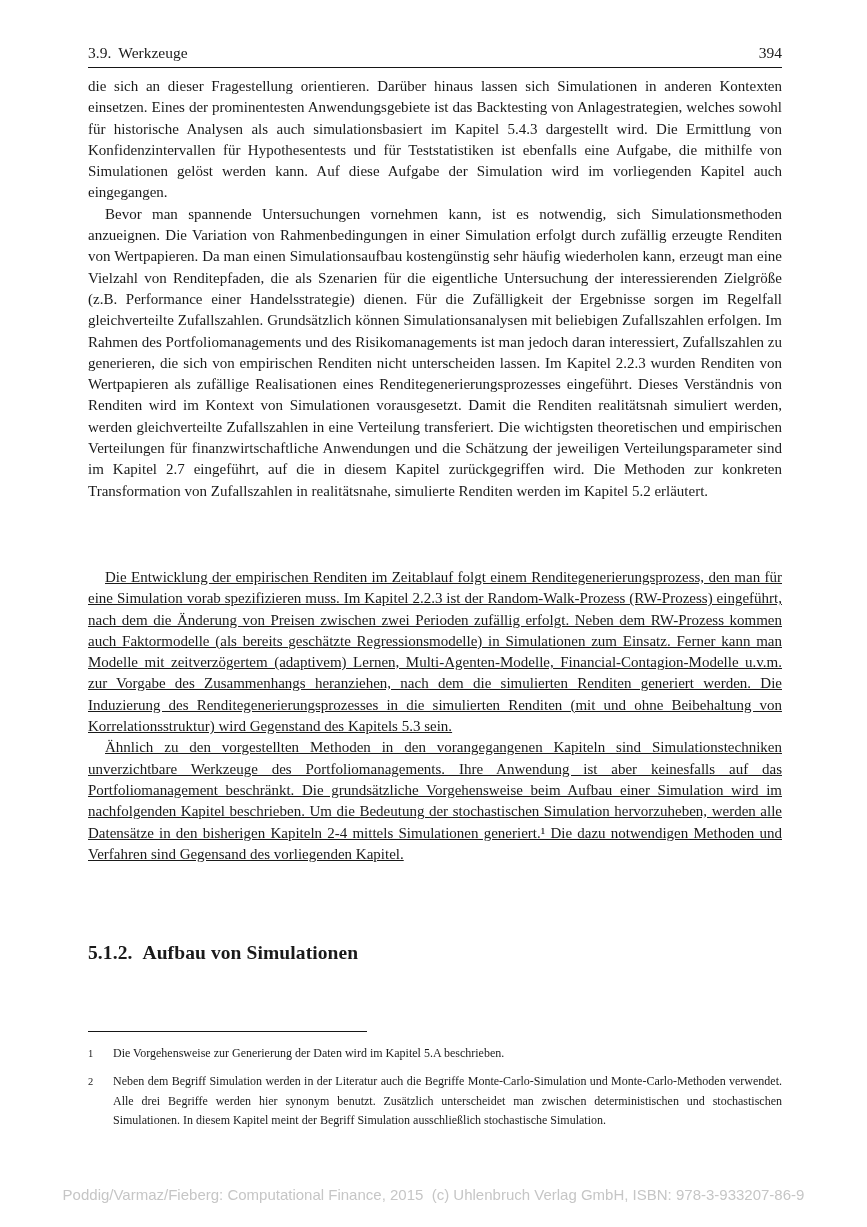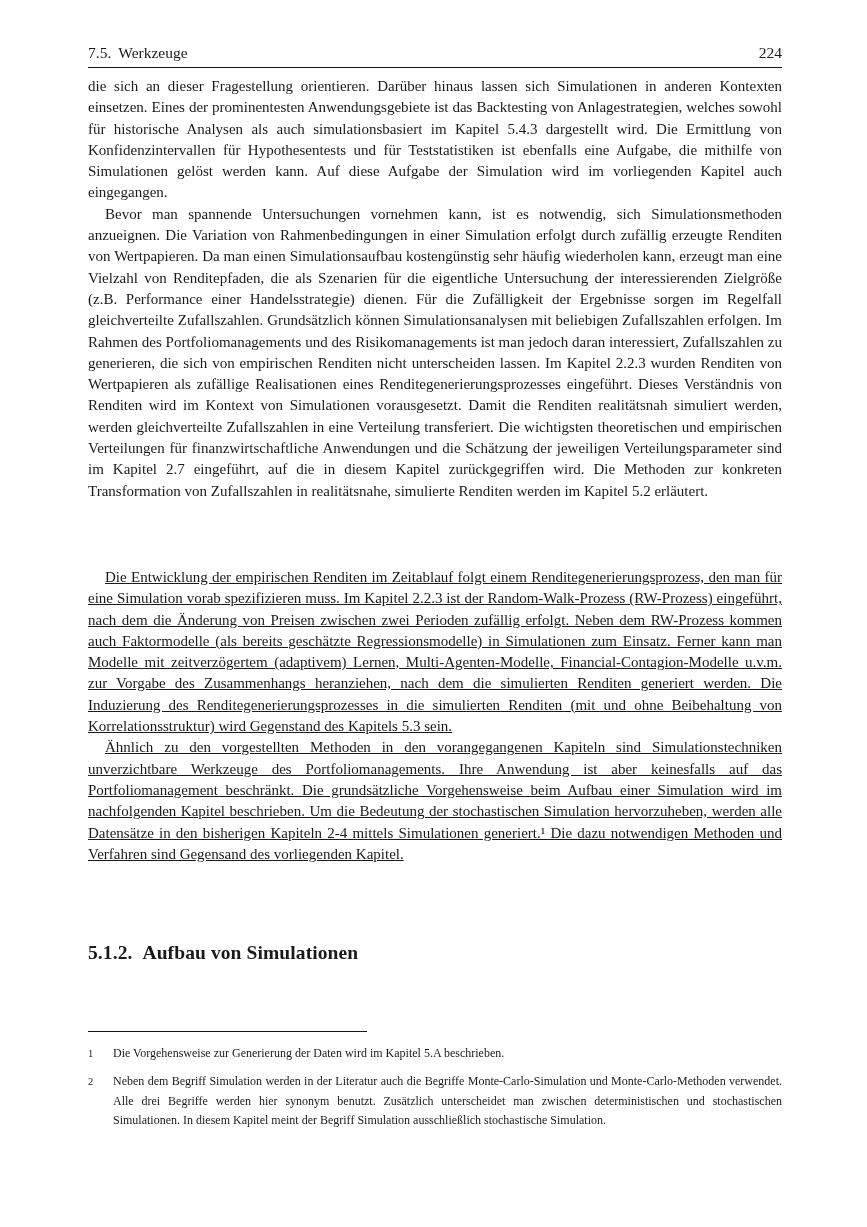--- a/index.html
+++ b/index.html
@@ -102,23 +102,23 @@
     white-space: pre-wrap;
   }
 </style>
 </head>
 <body>
 
 <div class="page">
 
   <div class="running-header">
     <span>
-      <span class="sec-num">7.5.</span><span>Werkzeuge</span>
+      <span class="sec-num">3.9.</span><span>Werkzeuge</span>
     </span>
-    <span>224</span>
+    <span>394</span>
   </div>
 
   <div class="flow flow-1">
     <p>die sich an dieser Fragestellung orientieren. Darüber hinaus lassen sich Simulationen in anderen Kontexten einsetzen. Eines der prominentesten Anwendungsgebiete ist das Backtesting von Anlagestrategien, welches sowohl für historische Analysen als auch simulationsbasiert im Kapitel 5.4.3 dargestellt wird. Die Ermittlung von Konfidenzintervallen für Hypothesentests und für Teststatistiken ist ebenfalls eine Aufgabe, die mithilfe von Simulationen gelöst werden kann. Auf diese Aufgabe der Simulation wird im vorliegenden Kapitel auch eingegangen.</p>
     <p class="indent">Bevor man spannende Untersuchungen vornehmen kann, ist es notwendig, sich Simulationsmethoden anzueignen. Die Variation von Rahmenbedingungen in einer Simulation erfolgt durch zufällig erzeugte Renditen von Wertpapieren. Da man einen Simulationsaufbau kostengünstig sehr häufig wiederholen kann, erzeugt man eine Vielzahl von Renditepfaden, die als Szenarien für die eigentliche Untersuchung der interessierenden Zielgröße (z.B. Performance einer Handelsstrategie) dienen. Für die Zufälligkeit der Ergebnisse sorgen im Regelfall gleichverteilte Zufallszahlen. Grundsätzlich können Simulationsanalysen mit beliebigen Zufallszahlen erfolgen. Im Rahmen des Portfoliomanagements und des Risikomanagements ist man jedoch daran interessiert, Zufallszahlen zu generieren, die sich von empirischen Renditen nicht unterscheiden lassen. Im Kapitel 2.2.3 wurden Renditen von Wertpapieren als zufällige Realisationen eines Renditegenerierungsprozesses eingeführt. Dieses Verständnis von Renditen wird im Kontext von Simulationen vorausgesetzt. Damit die Renditen realitätsnah simuliert werden, werden gleichverteilte Zufallszahlen in eine Verteilung transferiert. Die wichtigsten theoretischen und empirischen Verteilungen für finanzwirtschaftliche Anwendungen und die Schätzung der jeweiligen Verteilungsparameter sind im Kapitel 2.7 eingeführt, auf die in diesem Kapitel zurückgegriffen wird. Die Methoden zur konkreten Transformation von Zufallszahlen in realitätsnahe, simulierte Renditen werden im Kapitel 5.2 erläutert.</p>
   </div>
 
   <div class="flow flow-2">
     <p class="indent">Die Entwicklung der empirischen Renditen im Zeitablauf folgt einem Renditegenerierungsprozess, den man für eine Simulation vorab spezifizieren muss. Im Kapitel 2.2.3 ist der Random-Walk-Prozess (RW-Prozess) eingeführt, nach dem die Änderung von Preisen zwischen zwei Perioden zufällig erfolgt. Neben dem RW-Prozess kommen auch Faktormodelle (als bereits geschätzte Regressionsmodelle) in Simulationen zum Einsatz. Ferner kann man Modelle mit zeitverzögertem (adaptivem) Lernen, Multi-Agenten-Modelle, Financial-Contagion-Modelle u.v.m. zur Vorgabe des Zusammenhangs heranziehen, nach dem die simulierten Renditen generiert werden. Die Induzierung des Renditegenerierungsprozesses in die simulierten Renditen (mit und ohne Beibehaltung von Korrelationsstruktur) wird Gegenstand des Kapitels 5.3 sein.</p>
     <p class="indent">Ähnlich zu den vorgestellten Methoden in den vorangegangenen Kapiteln sind Simulationstechniken unverzichtbare Werkzeuge des Portfoliomanagements. Ihre Anwendung ist aber keinesfalls auf das Portfoliomanagement beschränkt. Die grundsätzliche Vorgehensweise beim Aufbau einer Simulation wird im nachfolgenden Kapitel beschrieben. Um die Bedeutung der stochastischen Simulation hervorzuheben, werden alle Datensätze in den bisherigen Kapiteln 2-4 mittels Simulationen generiert.¹ Die dazu notwendigen Methoden und Verfahren sind Gegensand des vorliegenden Kapitel.</p>
@@ -135,14 +135,15 @@
     <div class="footnote-item">
       <span class="fn-marker">1</span>
       <span class="fn-text">Die Vorgehensweise zur Generierung der Daten wird im Kapitel 5.A beschrieben.</span>
     </div>
     <div class="footnote-item">
       <span class="fn-marker">2</span>
       <span class="fn-text">Neben dem Begriff Simulation werden in der Literatur auch die Begriffe Monte-Carlo-Simulation und Monte-Carlo-Methoden verwendet. Alle drei Begriffe werden hier synonym benutzt. Zusätzlich unterscheidet man zwischen deterministischen und stochastischen Simulationen. In diesem Kapitel meint der Begriff Simulation ausschließlich stochastische Simulation.</span>
     </div>
   </div>
 
+  <div class="page-footer">Poddig/Varmaz/Fieberg: Computational Finance, 2015  (c) Uhlenbruch Verlag GmbH, ISBN: 978-3-933207-86-9</div>
 
 </div>
 
 </body></html>

